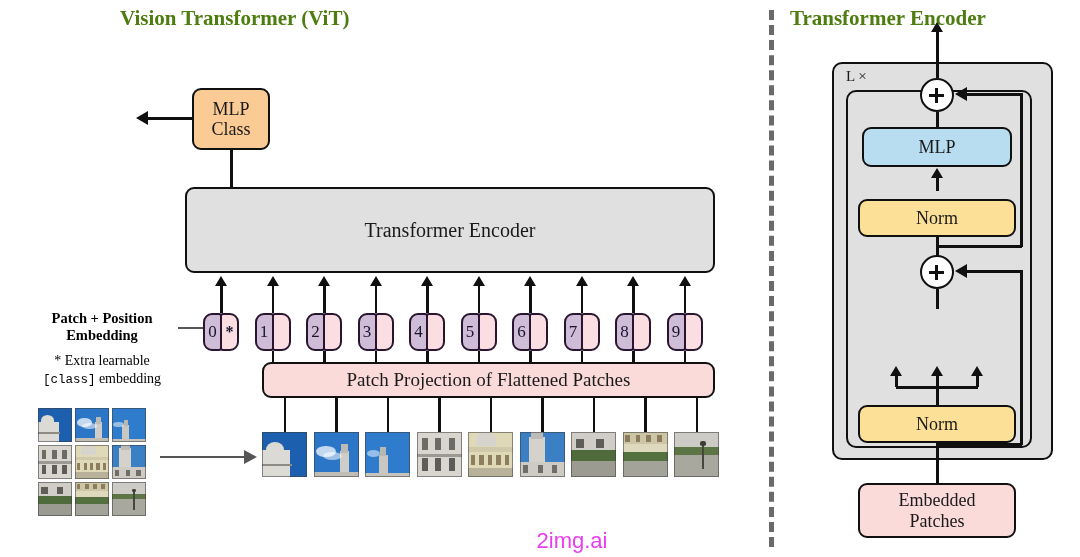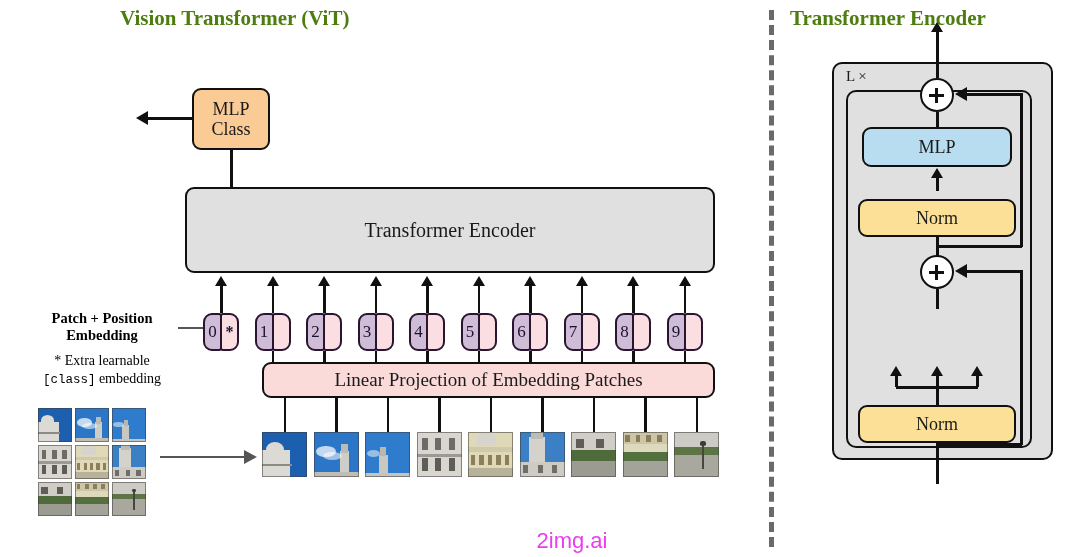--- a/index.html
+++ b/index.html
@@ -222,21 +222,21 @@
       <div class="tok" style="left: 666.5px;">
         <div class="numpill">9</div>
         <div class="pinkpill"></div>
       </div>
       <div class="vline" style="left: 683.5px; top: 285px; height: 28px;"></div>
       <div class="uparrow" style="left: 678.5px; top: 276px;"></div>
       <div class="vline" style="left: 683.5px; top: 351px; height: 13px;"></div>
     </div>
 
   <div id="linproj" class="block abs">
-    <span>Linear Projection of Embedding Patches</span>
+    <span>Patch Projection of Flattened Patches</span>
   </div>
 
   <div id="patch-layer">
       <div class="patch" style="left: 38px; top: 408px; width: 34px; height: 34px;">
         <div class="pimg" style="background: rgb(28, 95, 174);"></div>
         <div class="pimg" style="left: 0px; top: 13.6px; width: 21.08px; height: 20.4px; background: rgb(220, 218, 212);"></div>
         <div class="pimg" style="left: 2.72px; top: 7.48px; width: 13.6px; height: 11.56px; background: rgb(220, 218, 212); border-radius: 50% 50% 0px 0px;"></div>
         <div class="pimg" style="left: 0px; top: 24.48px; width: 22.44px; height: 2px; background: rgb(141, 139, 132);"></div>
         <div class="pimg" style="border: 1px solid rgba(60, 60, 60, 0.55);"></div>
       </div>
@@ -469,15 +469,19 @@
   <div class="vline" style="left:976px;top:374px;height:13px;"></div>
   <div class="uparrow" style="left:971px;top:366px;"></div>
   <div class="vline" style="left:936px;top:386px;height:20px;"></div>
 
   <div id="blk-norm1" class="block abs">
     <span>Norm</span>
   </div>
 
   <div class="vline" style="left:936px;top:442px;height:42px;"></div>
 
+  <div id="blk-embp" class="block abs">
+    <span>Embedded</span>
+    <span>Patches</span>
+  </div>
 
   <div class="abs" id="watermark">2img.ai</div>
 </div>
 
 </body></html>

